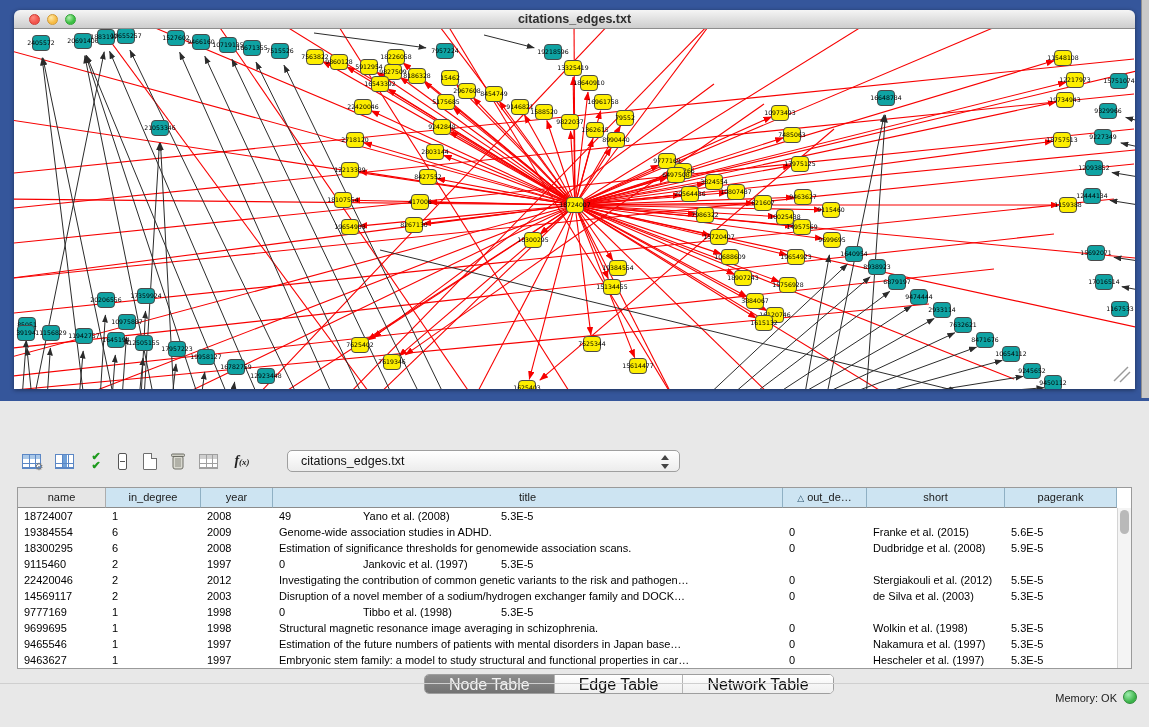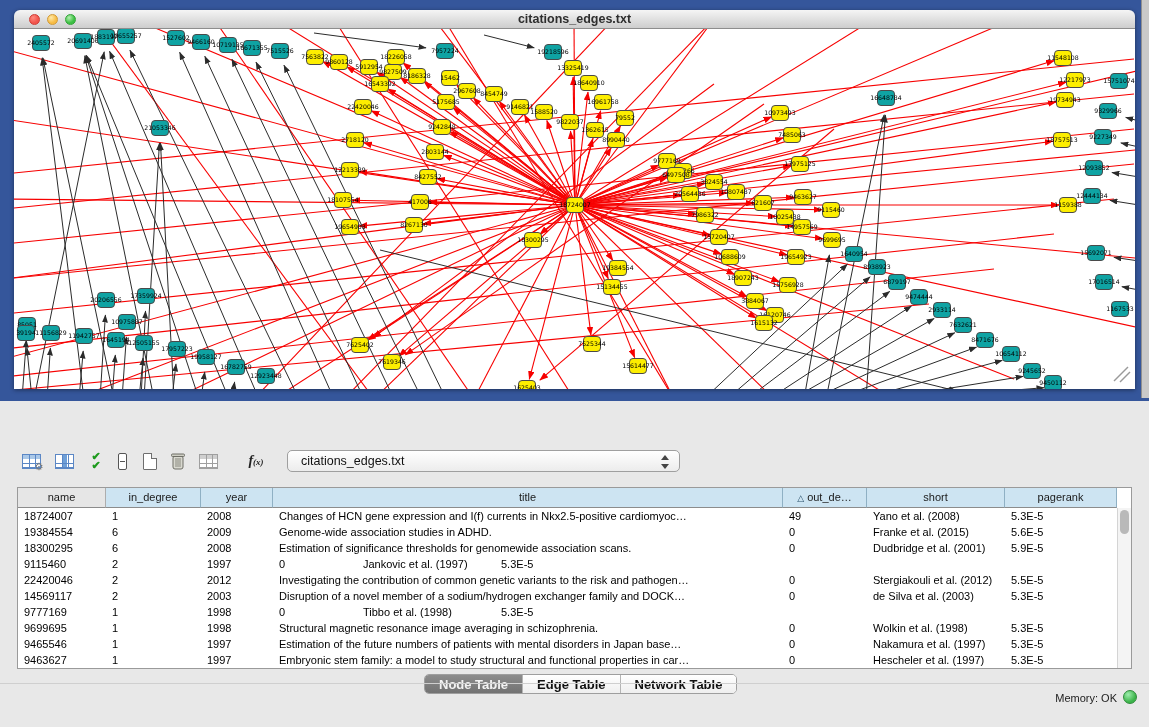--- a/index.html
+++ b/index.html
@@ -48,21 +48,21 @@
   .th.gray { background:#e6e6e6; border-right:1px solid #adadad; }
   .sort-tri { font-size:9px; margin-right:3px; color:#28506b; }
   #tbody { position:absolute; left:0; top:20px; width:1099px; }
   .tr { display:flex; height:16px; }
   .td { font-size:11px; color:#000; line-height:16px; padding-left:6px; overflow:hidden; white-space:nowrap; text-overflow:ellipsis; }
   #vscroll { position:absolute; right:0; top:20px; width:14px; height:160px; background:#f4f4f4; border-left:1px solid #d4d4d4; }
   #vthumb { position:absolute; left:2px; top:2px; width:9px; height:24px; border-radius:5px; background:#b9b9b9; }
 
   
   #tabbar { position:absolute; left:424px; top:273px; height:20px; display:flex; border:1px solid #9e9e9e; border-radius:5px; overflow:hidden; background:#fff; }
-  .tab { height:20px; font-size:13px; line-height:19px; padding:0 14px; color:#111; background:linear-gradient(#ffffff,#ededed); border-right:1px solid #b5b5b5;font-weight:bold; }
+  .tab { height:20px; font-size:16px; line-height:19px; padding:0 24px; color:#111; background:linear-gradient(#ffffff,#ededed); border-right:1px solid #b5b5b5; }
   .tab:last-child { border-right:none; }
   .tab.sel { background:linear-gradient(#8d8d8d,#6f6f6f); color:#f3f3f3; }
 
   
   #statusbar { position:absolute; left:0; top:282px; width:100%; height:30px; border-top:1px solid #cfcfcf; }
   #memory-label { position:absolute; right:32px; top:8px; font-size:11px; color:#222; }
   #memory-led { position:absolute; right:12px; top:6px; width:14px; height:14px; border-radius:50%;
                 background:radial-gradient(circle at 35% 30%, #9dedac, #3cb44a 65%); border:1px solid #2e8b3a; }
 
   
@@ -536,21 +536,21 @@
             <line x1="7" y1="7" x2="7" y2="16" stroke="#8a8a80"></line>
             <line x1="9" y1="7" x2="9" y2="16" stroke="#8a8a80"></line>
             <line x1="11" y1="7" x2="11" y2="16" stroke="#8a8a80"></line>
           </svg>
       </span>
       <span class="tool" style="left:196px">
           <span class="mini-grid disabled">
             <span class="hline"></span>
           </span>
         </span>
-      <span class="tool" style="left:244px">
+      <span class="tool" style="left:230px">
           <span class="fx">f<small>(x)</small></span>
         </span>
       <div id="combo">
         <span>citations_edges.txt</span>
         <span class="arrows">
             <span class="up"></span>
             <span class="dn"></span>
           </span>
       </div>
     </div>
@@ -563,41 +563,40 @@
           <div class="th" style="width: 510px;">title</div>
           <div class="th" style="width: 84px;"><span class="sort-tri">△</span>out_de…</div>
           <div class="th" style="width: 138px;">short</div>
           <div class="th" style="width: 112px;">pagerank</div>
         </div>
       <div id="tbody">
           <div class="tr">
             <div class="td" style="width: 88px;">18724007</div>
             <div class="td" style="width: 95px;">1</div>
             <div class="td" style="width: 72px;">2008</div>
-            <div class="td" style="width: 510px;">Changes of HCN gene expression and I(f) currents in Nkx2.5-positive cardiomyoc…</div>
             <div class="td" style="width: 84px;">49</div>
             <div class="td" style="width: 138px;">Yano et al. (2008)</div>
             <div class="td" style="width: 112px;">5.3E-5</div>
           </div>
           <div class="tr">
             <div class="td" style="width: 88px;">19384554</div>
             <div class="td" style="width: 95px;">6</div>
             <div class="td" style="width: 72px;">2009</div>
             <div class="td" style="width: 510px;">Genome-wide association studies in ADHD.</div>
             <div class="td" style="width: 84px;">0</div>
             <div class="td" style="width: 138px;">Franke et al. (2015)</div>
             <div class="td" style="width: 112px;">5.6E-5</div>
           </div>
           <div class="tr">
             <div class="td" style="width: 88px;">18300295</div>
             <div class="td" style="width: 95px;">6</div>
             <div class="td" style="width: 72px;">2008</div>
             <div class="td" style="width: 510px;">Estimation of significance thresholds for genomewide association scans.</div>
             <div class="td" style="width: 84px;">0</div>
-            <div class="td" style="width: 138px;">Dudbridge et al. (2001)</div>
+            <div class="td" style="width: 138px;">Dudbridge et al. (2008)</div>
             <div class="td" style="width: 112px;">5.9E-5</div>
           </div>
           <div class="tr">
             <div class="td" style="width: 88px;">9115460</div>
             <div class="td" style="width: 95px;">2</div>
             <div class="td" style="width: 72px;">1997</div>
             <div class="td" style="width: 84px;">0</div>
             <div class="td" style="width: 138px;">Jankovic et al. (1997)</div>
             <div class="td" style="width: 112px;">5.3E-5</div>
           </div>

